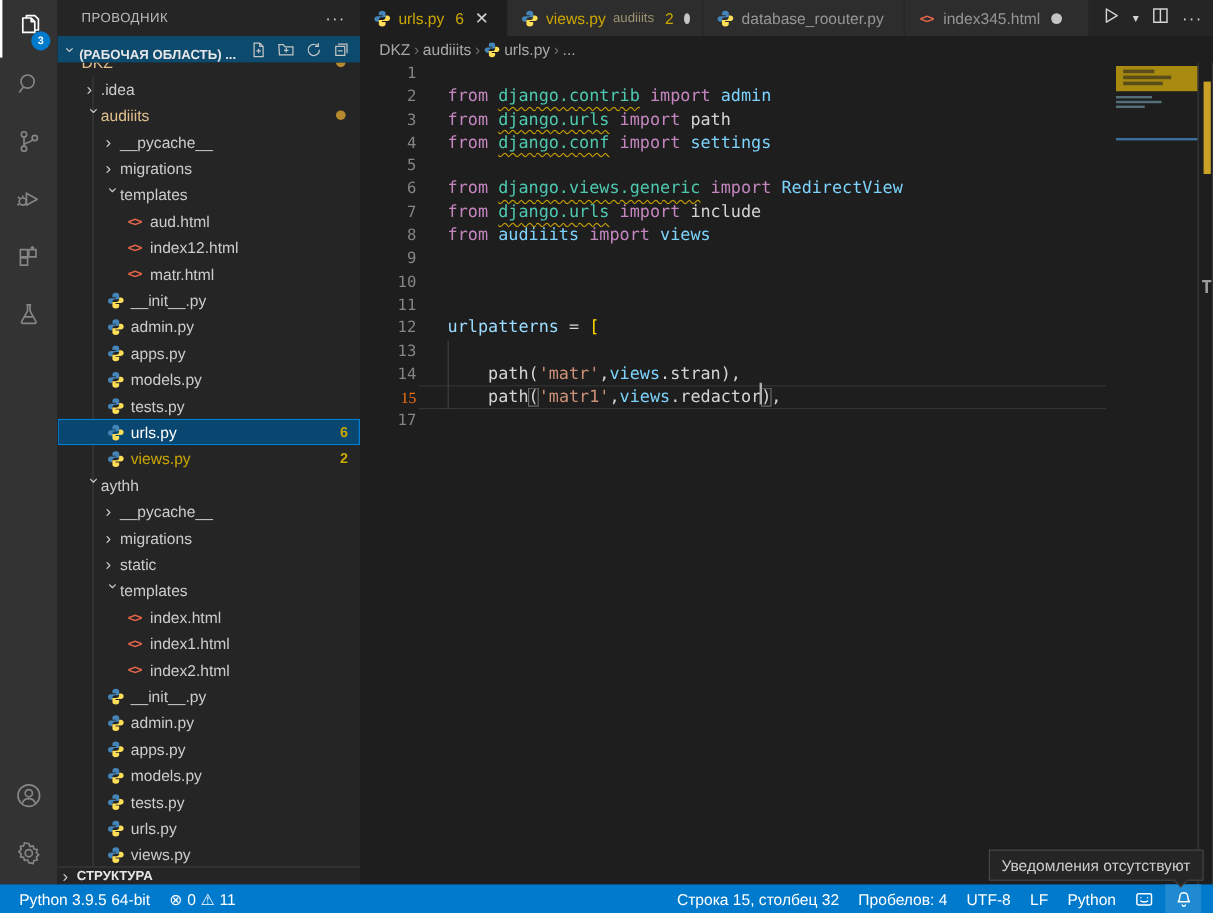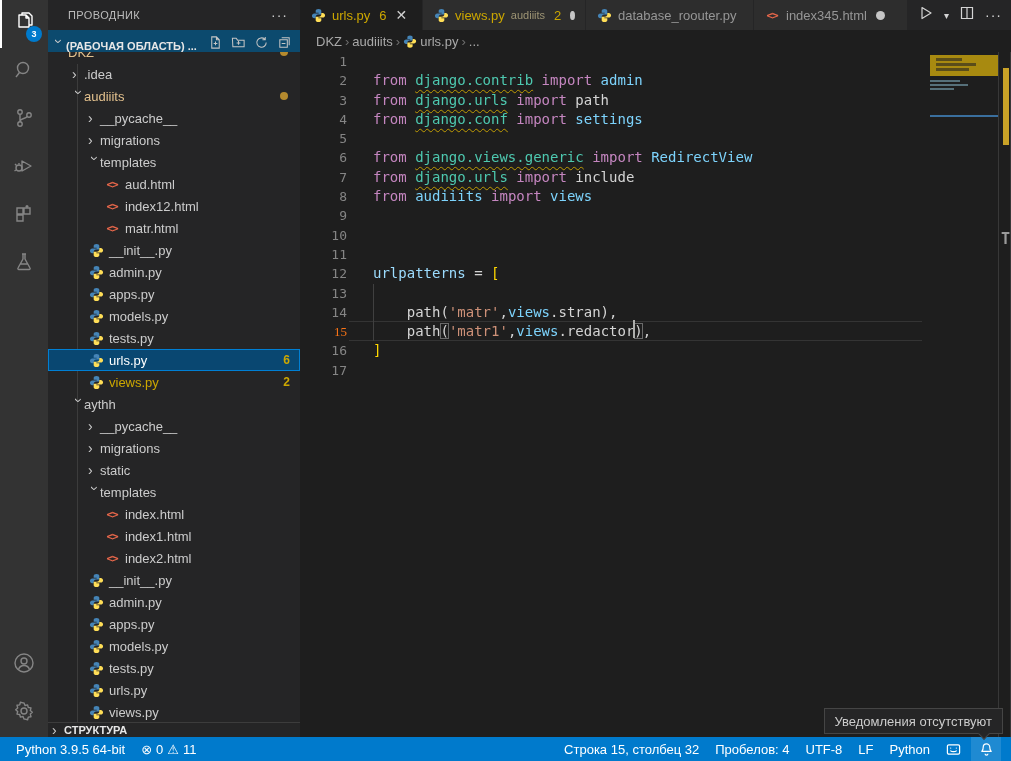--- a/index.html
+++ b/index.html
@@ -549,21 +549,20 @@
             <div class="line"><span class="ln">6</span><span class="lc"><span class="tok-k">from </span><span class="tok-m">django.views.generic</span><span class="tok-k"> import </span><span class="tok-t">RedirectView</span></span></div>
             <div class="line"><span class="ln">7</span><span class="lc"><span class="tok-k">from </span><span class="tok-m">django.urls</span><span class="tok-k"> import </span><span class="tok-f">include</span></span></div>
             <div class="line"><span class="ln">8</span><span class="lc"><span class="tok-k">from </span><span class="tok-t">audiiits</span><span class="tok-k"> import </span><span class="tok-t">views</span></span></div>
             <div class="line"><span class="ln">9</span><span class="lc"></span></div>
             <div class="line"><span class="ln">10</span><span class="lc"></span></div>
             <div class="line"><span class="ln">11</span><span class="lc"></span></div>
             <div class="line"><span class="ln">12</span><span class="lc"><span class="tok-v">urlpatterns</span><span class="tok-x"> </span><span class="tok-f">=</span><span class="tok-x"> </span><span class="tok-b">[</span></span></div>
             <div class="line"><span class="ln">13</span></div>
             <div class="line"><span class="ln">14</span><span class="lc"><span class="tok-f">    path(</span><span class="tok-s">'matr'</span><span class="tok-f">,</span><span class="tok-t">views</span><span class="tok-f">.stran),</span></span></div>
             <div class="line cur-ln"><span class="ln">15</span><span class="lc"><span class="tok-f">    path</span><span class="tok-pm">(</span><span class="tok-s">'matr1'</span><span class="tok-f">,</span><span class="tok-t">views</span><span class="tok-f">.redactor</span><span class="tok-cur"></span><span class="tok-pm">)</span><span class="tok-f">,</span></span></div>
-            <div class="line"><span class="ln">16</span><span class="lc"><span class="tok-b">]</span></span></div>
             <div class="line"><span class="ln">17</span><span class="lc"></span></div>
           </div>
         <div class="minimap">
           <div class="mm-warn">
             <i style="left:6px;top:3px;width:26px;"></i>
               <i style="left:6px;top:8px;width:40px;"></i>
               <i style="left:6px;top:13px;width:33px;"></i>
           </div>
           <div class="mm-line" style="left:0;top:28px;width:30px;"></div>
           <div class="mm-line" style="left:0;top:32px;width:38px;"></div>

